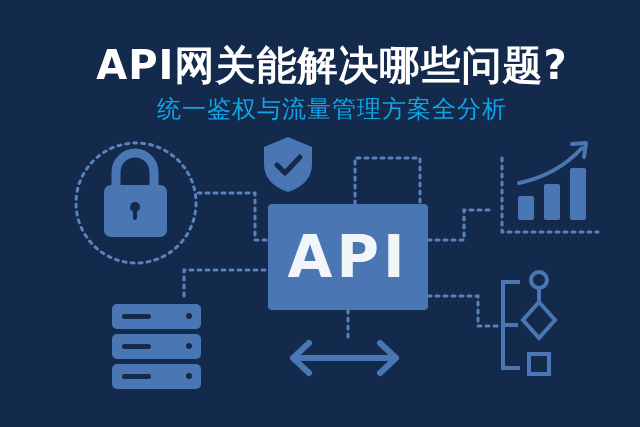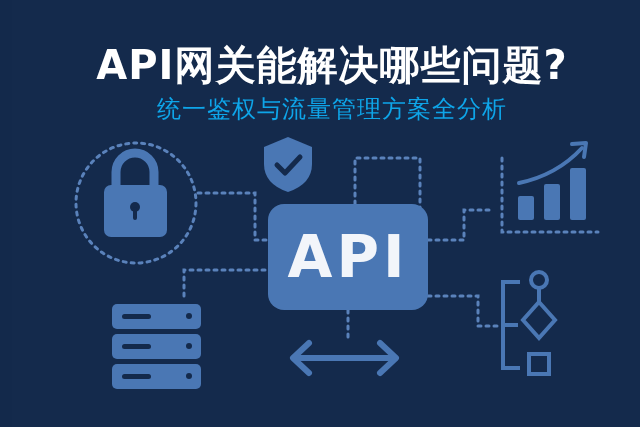--- a/index.html
+++ b/index.html
@@ -1,21 +1,21 @@
 <!DOCTYPE html>
 <html><head>
   <meta charset="utf-8">
   <style>
     html, body { margin:0; padding:0; }
     body { width:640px; height:427px; overflow:hidden; background:#13294b; font-family:"DejaVu Sans","Liberation Sans",sans-serif; }
     .stage { position:relative; width:640px; height:427px; background:#142a4c;margin-left:12px; }
     .title { position:absolute; left:0; right:0; top:40px; text-align:center; color:#ffffff; font-size:40px; font-weight:bold; letter-spacing:1px; line-height:50px; }
     .subtitle { position:absolute; left:0; right:0; top:94px; text-align:center; color:#0ea5e9; font-size:24px; letter-spacing:1px; line-height:30px; }
     svg.art { position:absolute; left:0; top:0; }
-    .api-box { position:absolute; left:256px; top:204px; width:160px; height:106px; background:#4a77b4; border-radius:16px; display:flex; align-items:center; justify-content:center; }
+    .api-box { position:absolute; left:256px; top:204px; width:160px; height:106px; background:#4a77b4; border-radius:4px; display:flex; align-items:center; justify-content:center; }
     .api-label { color:#f2f5fa; font-size:58px; font-weight:bold; letter-spacing:4px; }
   </style>
 </head>
 <body>
 
 <div class="stage">
   <div class="title">API网关能解决哪些问题?</div>
   <div class="subtitle">统一鉴权与流量管理方案全分析</div>
 
   <svg class="art" width="640" height="427" viewBox="0 0 640 427">

